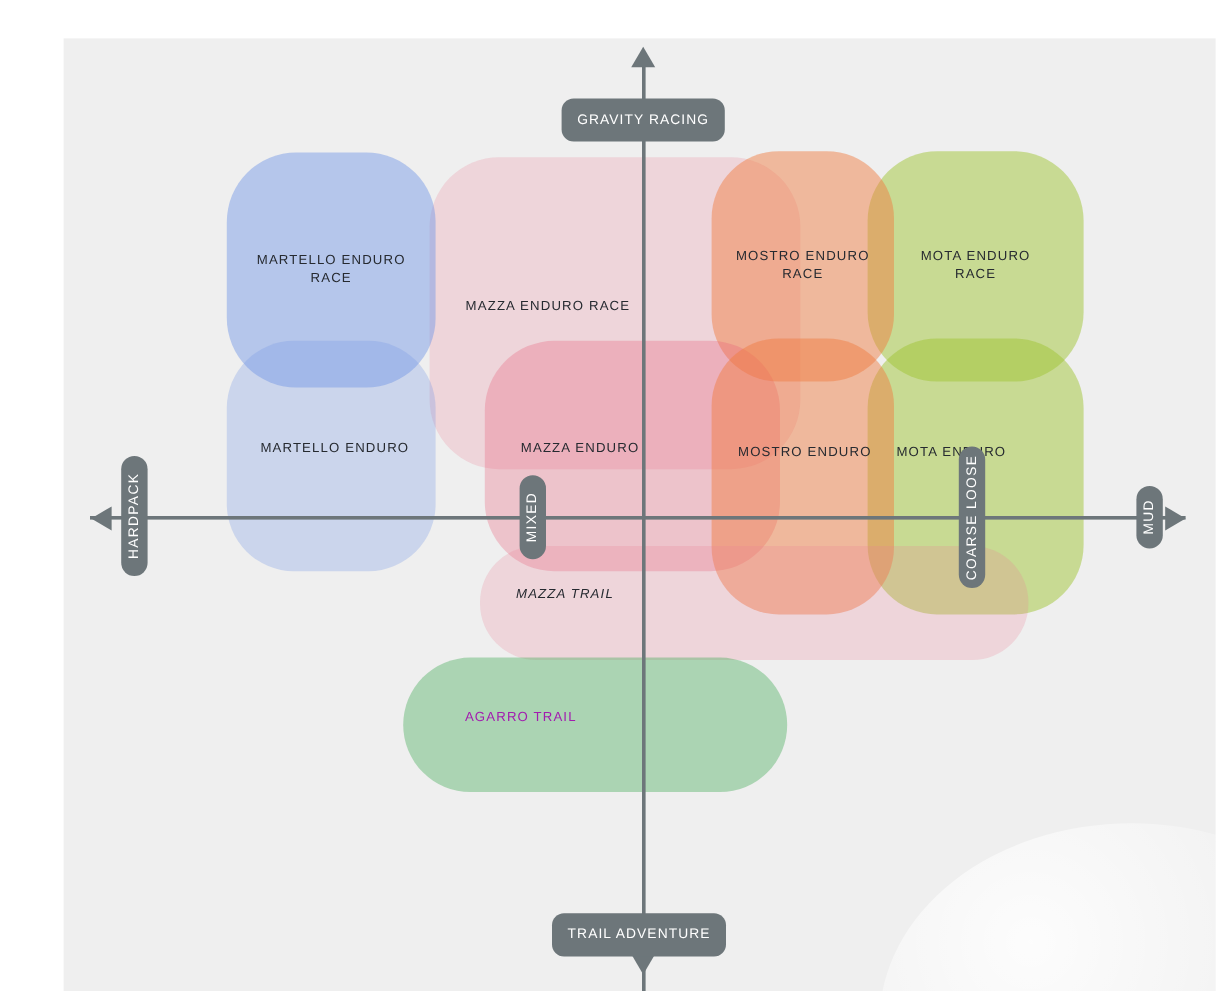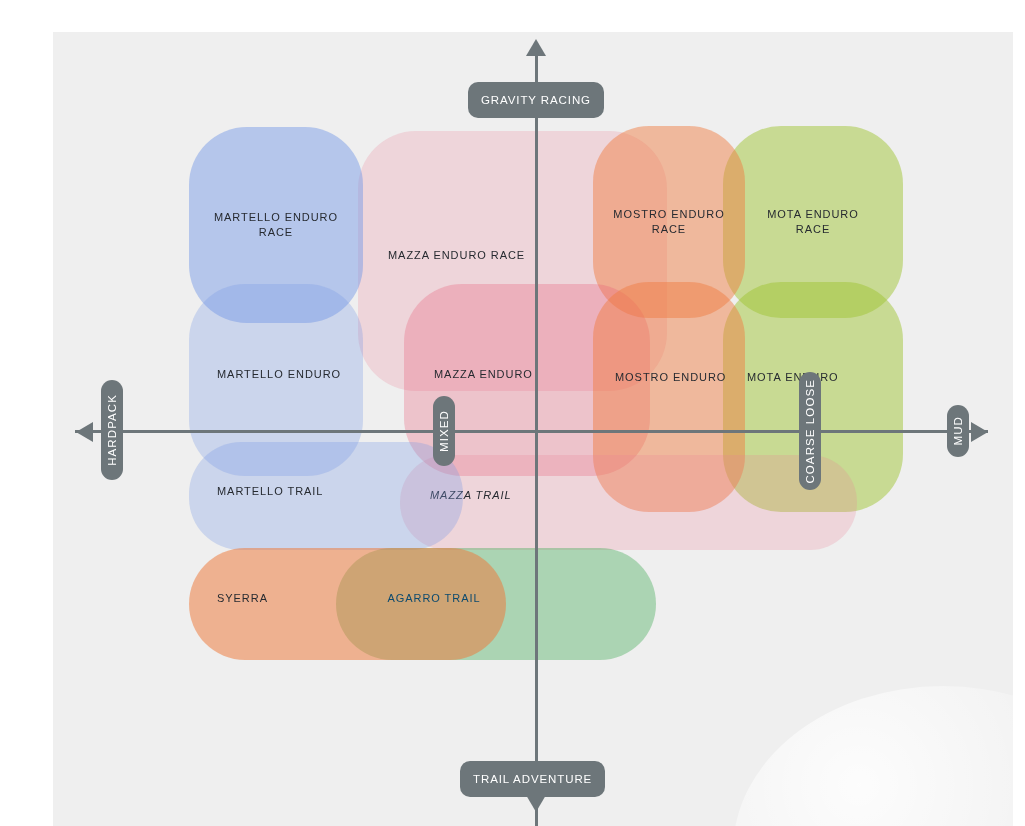--- a/index.html
+++ b/index.html
@@ -136,21 +136,21 @@
   
   .fill-blue        { background: rgba(118,152,230,0.48); }
   .fill-blue-light  { background: rgba(118,152,230,0.30); }
   .fill-pink-light  { background: rgba(233,128,150,0.24); }
   .fill-pink        { background: rgba(232,92,120,0.30); }
   .fill-orange      { background: rgba(240,124,63,0.47); }
   .fill-green-y     { background: rgba(160,196,52,0.49); }
   .fill-green       { background: rgba(76,175,96,0.42); }
   .fill-orange2     { background: rgba(238,120,58,0.52); }
 
-  .dim-label .blob-label { color: #0c4a6e; }
+  .dim-label .blob-label { color: #a21caf; }
 </style>
 </head>
 <body>
 
 <div id="stage">
 
   <div id="board">
 
     <div class="blob fill-pink-light" style="left:305px; top:99px; width:309px; height:260px; border-radius:58px;">
       <span class="blob-label" style="position:absolute; left:20px; top:117px; text-align:left; white-space:nowrap;">MAZZA ENDURO RACE</span>
@@ -184,29 +184,23 @@
     </div>
 
     <div class="blob fill-orange" style="left:540px; top:250px; width:152px; height:230px; border-radius:56px;">
       <span class="blob-label" style="position:absolute; left:12px; top:88px; text-align:left; white-space:nowrap;">MOSTRO ENDURO</span>
     </div>
 
     <div class="blob fill-pink-light" style="left:347px; top:423px; width:457px; height:95px; border-radius:47px;">
       <span class="blob-label" style="position:absolute; left:20px; top:33px; text-align:left; white-space:nowrap;font-style:italic;">MAZZA TRAIL</span>
     </div>
 
-    <div class="blob fill-blue-light" style="left:136px; top:410px; width:274px; height:108px; border-radius:52px;">
-      <span class="blob-label" style="position:absolute; left:18px; top:42px; text-align:left; white-space:nowrap;">MARTELLO TRAIL</span>
-    </div>
 
     <div class="blob fill-green" style="left:283px; top:516px; width:320px; height:112px; border-radius:56px;"></div>
 
-    <div class="blob fill-orange2" style="left:136px; top:516px; width:317px; height:112px; border-radius:56px;">
-      <span class="blob-label" style="position:absolute; left:18px; top:43px; text-align:left; white-space:nowrap;">SYERRA</span>
-    </div>
 
     <div class="blob dim-label" style="left:283px; top:516px; width:172px; height:112px; border-radius:56px; background:transparent;">
       <span class="blob-label" style="position:absolute; left:-2px; top:43px; width:180px; text-align:center; white-space:nowrap;">AGARRO TRAIL</span>
     </div>
 
     <div class="axis-line" id="axis-v" style="left:482px; top:20px; width:3px; height:775px;"></div>
     <div class="axis-line" id="axis-h" style="left:22px; top:398px; width:913px; height:3px;"></div>
 
     <div class="arrow" id="arrow-up" style="left:473px; top:7px;"></div>
     <div class="arrow" id="arrow-down" style="left:473px; top:763px;"></div>

